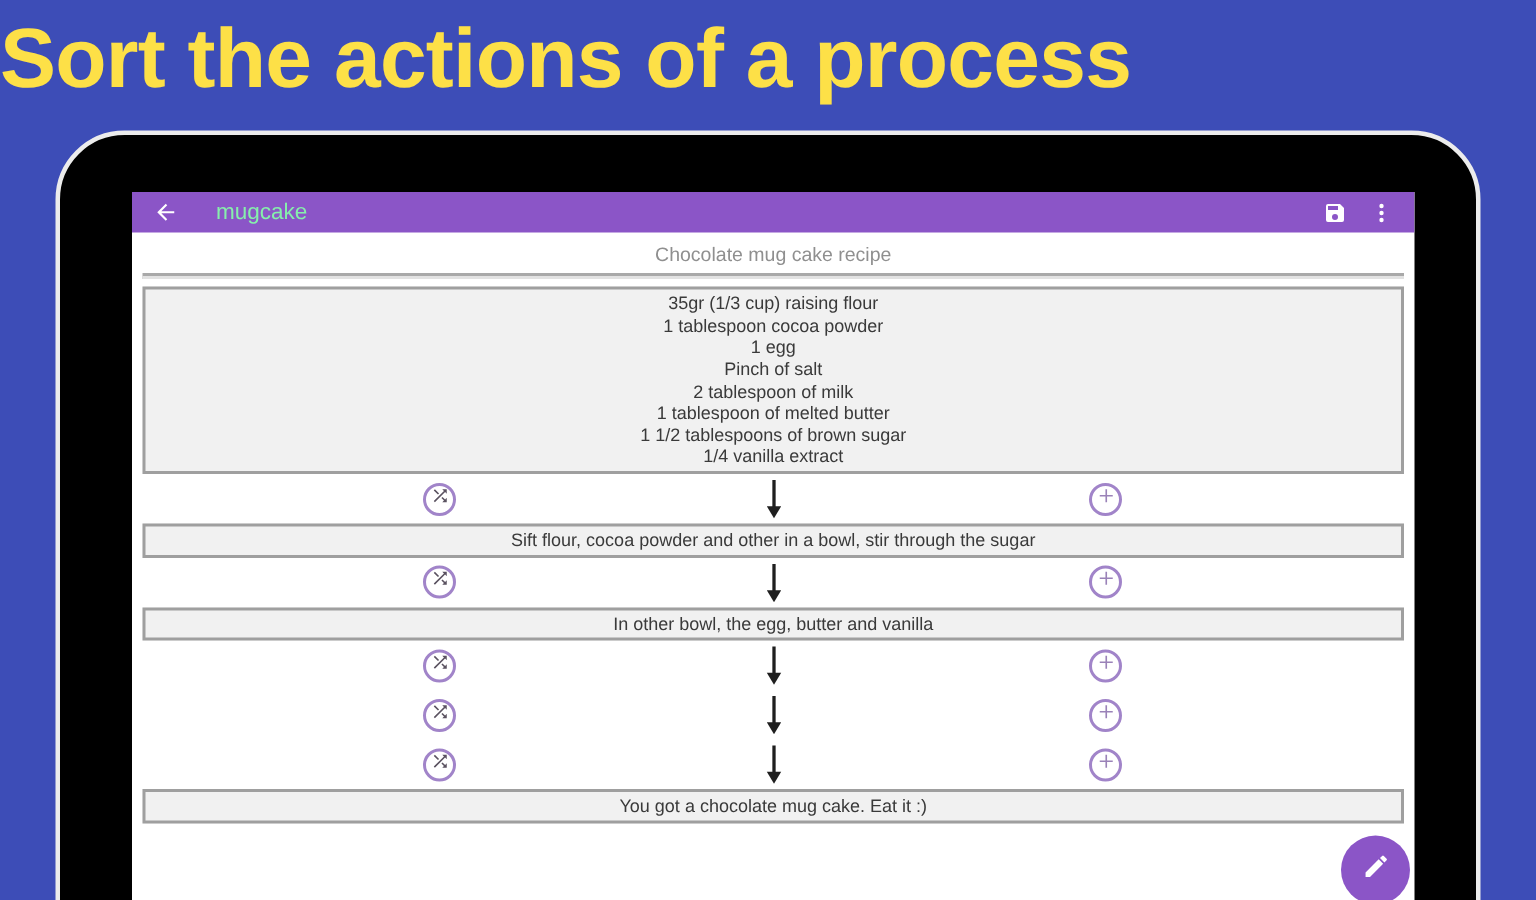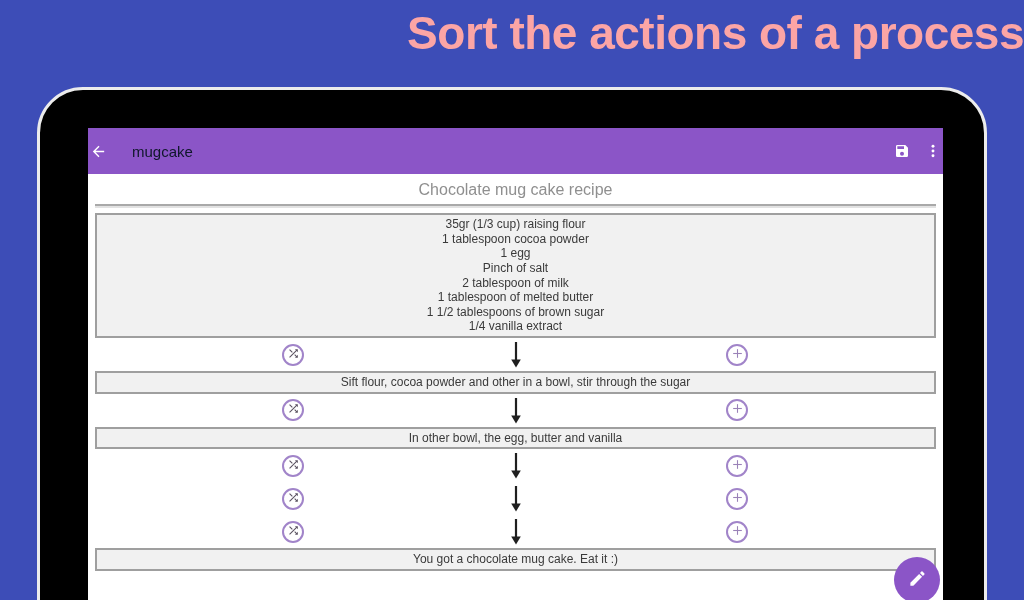--- a/index.html
+++ b/index.html
@@ -6,22 +6,22 @@
   body {
     width: 1024px; height: 600px;
     position: relative; overflow: hidden;
     background: var(--background, #3D4DB7);
     font-family: "Liberation Sans", sans-serif;
   }
 
   
   .banner-title {
     position: absolute; top: 6px; left: 0; right: 0;
-    text-align: right;
-    color: #fca5a5; font-size: 46px; font-weight: 700;
+    text-align: left;
+    color: #fde047; font-size: 56px; font-weight: 700;
     letter-spacing: -0.5px;
   }
 
   
   .tablet {
     position: absolute; left: 37px; top: 87px;
     width: 950px; height: 540px;
     background: #000000;
     border: 3px solid #ececec;
     border-radius: 46px 46px 0 0;
@@ -30,33 +30,33 @@
 
   
   .screen {
     position: absolute; left: 88px; top: 128px;
     width: 855px; height: 472px;
     background: #ffffff; overflow: hidden;
   }
 
   
   .toolbar {
-    height: 46px; background: var(--toolbar, #8B55C7);
+    height: 27px; background: var(--toolbar, #8B55C7);
     display: flex; align-items: center;
-    padding: 0 2px; color: #0f172a;
+    padding: 0 14px; color: #86efac;
   }
   .toolbar svg { display: block; }
   .toolbar-title { margin-left: 25px; font-size: 15px; font-weight: 400; }
   .toolbar-right { margin-left: auto; display: flex; align-items: center; gap: 15px; }
   .icon-btn { cursor: pointer; display: flex; align-items: center; }
 
   
   .doc-title {
     margin-top: 7px; text-align: center;
-    font-size: 16px; color: #8f8f8f;
+    font-size: 13px; color: #8f8f8f;
   }
   .divider {
     margin: 5px 7px 0 7px; height: 2px;
     background: #a9a9a9; border-bottom: 2px solid #e2e2e2;
   }
 
   
   .flow { margin: 5px 7px 0 7px; }
   .node {
     border: 2px solid var(--node-border, #9F9F9F);

